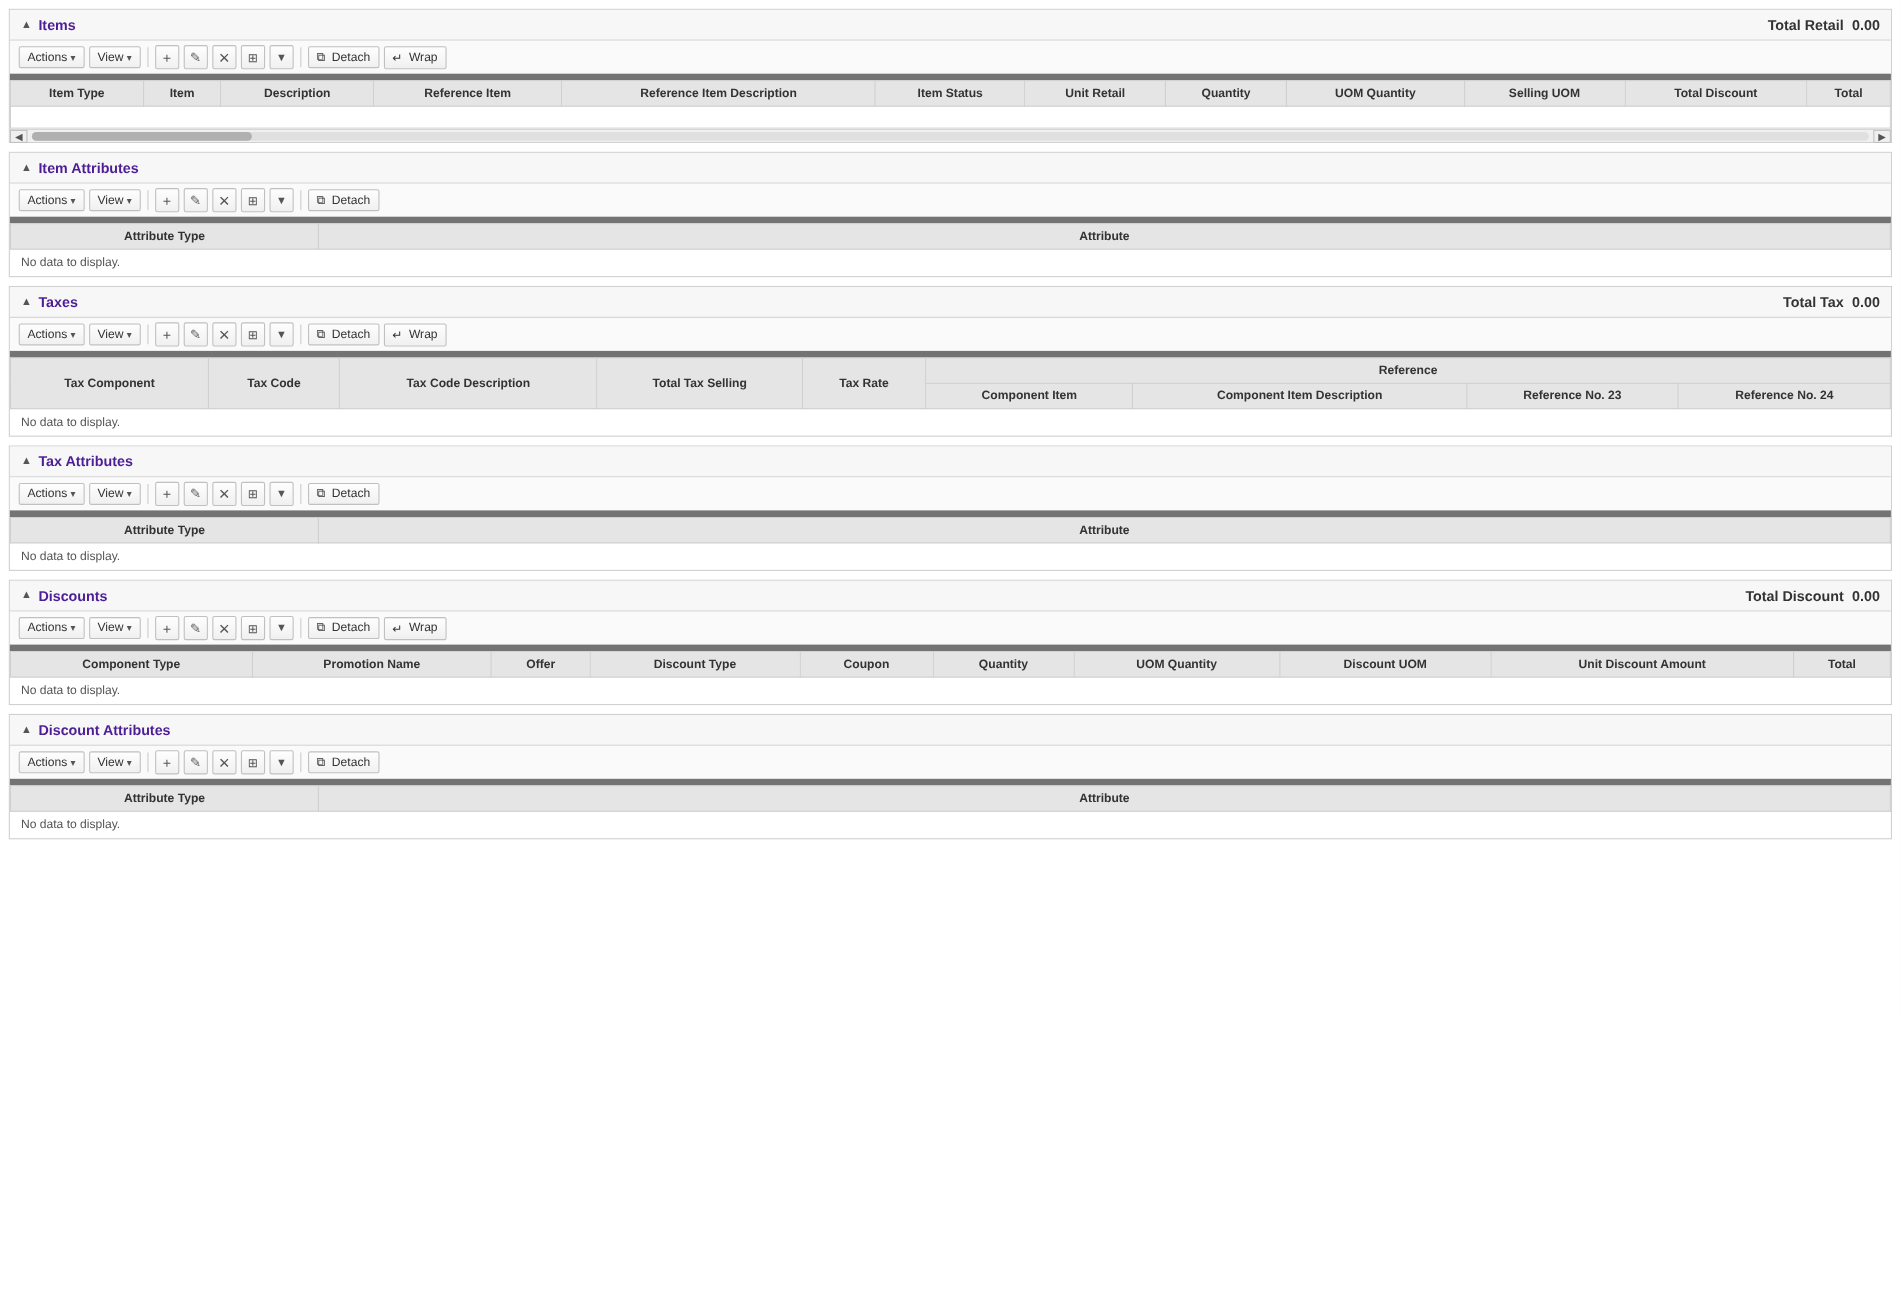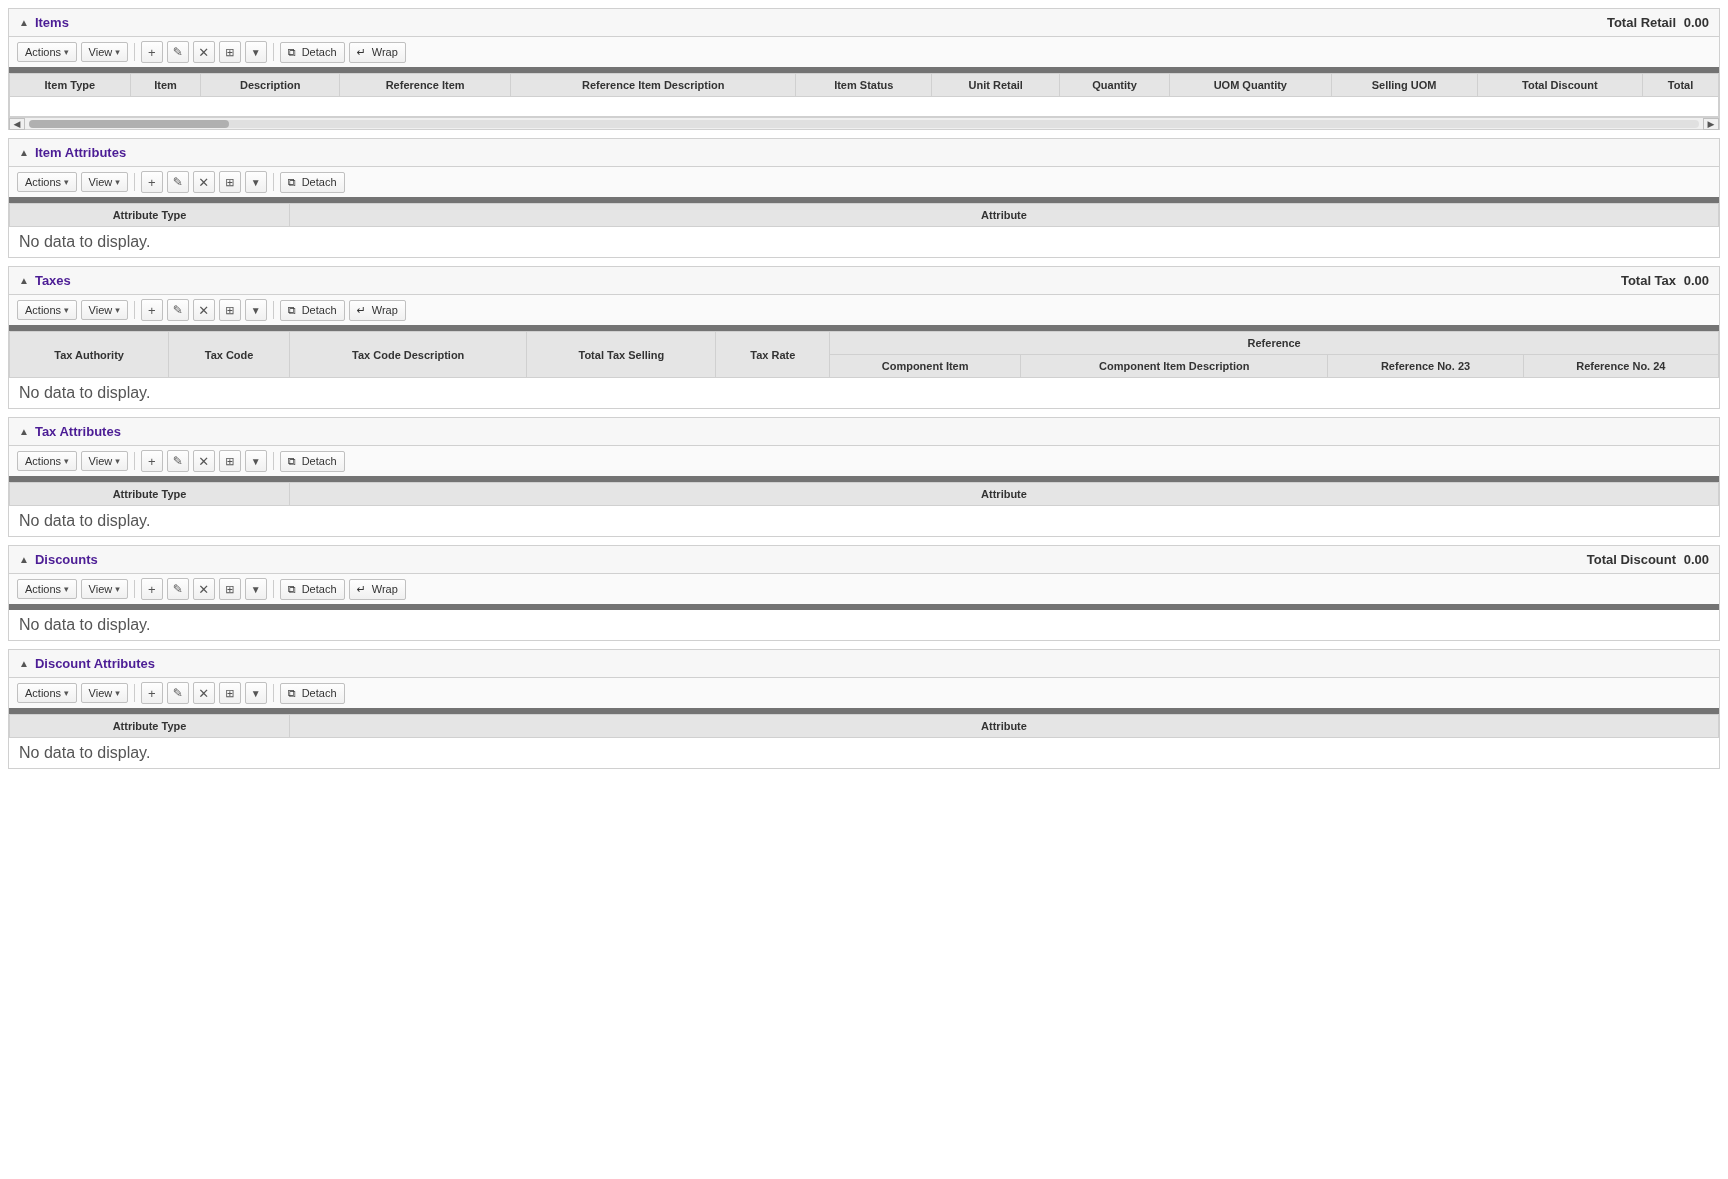--- a/index.html
+++ b/index.html
@@ -106,21 +106,21 @@
       white-space: nowrap;
     }
     .data-table td {
       border: 1px solid #d0d0d0;
       padding: 4px 8px;
       font-size: 11px;
     }
     .no-data {
       padding: 6px 10px;
       color: #555;
-      font-size: 16px;
+      font-size: 11px;
     }
     
     .ref-header {
       text-align: center;
       background: #e8e8e8;
     }
     
     .scroll-area {
       overflow-x: auto;
     }
@@ -307,21 +307,21 @@
         <span>Detach</span>
       </div>
       <div class="toolbar-btn">
         <span style="margin-right:3px; font-size:11px;">↵</span>
         <span>Wrap</span>
       </div>
     </div>
     <table class="data-table">
       <thead>
         <tr>
-          <th rowspan="2">Tax Authority</th>
+          <th rowspan="2">Tax Component</th>
           <th rowspan="2">Tax Code</th>
           <th rowspan="2">Tax Code Description</th>
           <th rowspan="2">Total Tax Selling</th>
           <th rowspan="2">Tax Rate</th>
           <th colspan="4" class="ref-header">Reference</th>
         </tr>
         <tr>
           <th>Component Item</th>
           <th>Component Item Description</th>
           <th>Reference No. 23</th>
@@ -400,55 +400,71 @@
       <div class="toolbar-separator"></div>
       <div class="toolbar-btn">
         <span style="margin-right:3px; font-size:11px;">⧉</span>
         <span>Detach</span>
       </div>
       <div class="toolbar-btn">
         <span style="margin-right:3px; font-size:11px;">↵</span>
         <span>Wrap</span>
       </div>
     </div>
-    <div class="no-data">No data to display.</div>
-  </div>
-
-  <div class="section">
-    <div class="section-header">
-      <div class="section-header-left">
-        <span class="triangle-icon">▲</span>
-        <span class="section-title">Discount Attributes</span>
-      </div>
-    </div>
-    <div class="toolbar">
-      <div class="toolbar-btn">
-        <span>Actions</span>
-        <span class="dropdown-arrow">▾</span>
-      </div>
-      <div class="toolbar-btn">
-        <span>View</span>
-        <span class="dropdown-arrow">▾</span>
-      </div>
-      <div class="toolbar-separator"></div>
-      <div class="icon-btn">+</div>
-      <div class="icon-btn" style="font-size:12px;">✎</div>
-      <div class="icon-btn">✕</div>
-      <div class="icon-btn" style="font-size:11px;">⊞</div>
-      <div class="icon-btn" style="font-size:10px;">▼</div>
-      <div class="toolbar-separator"></div>
-      <div class="toolbar-btn">
-        <span style="margin-right:3px; font-size:11px;">⧉</span>
-        <span>Detach</span>
-      </div>
-    </div>
     <table class="data-table">
       <thead>
         <tr>
-          <th style="width:280px;">Attribute Type</th>
-          <th>Attribute</th>
+          <th>Component Type</th>
+          <th>Promotion Name</th>
+          <th>Offer</th>
+          <th>Discount Type</th>
+          <th>Coupon</th>
+          <th>Quantity</th>
+          <th>UOM Quantity</th>
+          <th>Discount UOM</th>
+          <th>Unit Discount Amount</th>
+          <th>Total</th>
         </tr>
       </thead>
     </table>
     <div class="no-data">No data to display.</div>
   </div>
 
+  <div class="section">
+    <div class="section-header">
+      <div class="section-header-left">
+        <span class="triangle-icon">▲</span>
+        <span class="section-title">Discount Attributes</span>
+      </div>
+    </div>
+    <div class="toolbar">
+      <div class="toolbar-btn">
+        <span>Actions</span>
+        <span class="dropdown-arrow">▾</span>
+      </div>
+      <div class="toolbar-btn">
+        <span>View</span>
+        <span class="dropdown-arrow">▾</span>
+      </div>
+      <div class="toolbar-separator"></div>
+      <div class="icon-btn">+</div>
+      <div class="icon-btn" style="font-size:12px;">✎</div>
+      <div class="icon-btn">✕</div>
+      <div class="icon-btn" style="font-size:11px;">⊞</div>
+      <div class="icon-btn" style="font-size:10px;">▼</div>
+      <div class="toolbar-separator"></div>
+      <div class="toolbar-btn">
+        <span style="margin-right:3px; font-size:11px;">⧉</span>
+        <span>Detach</span>
+      </div>
+    </div>
+    <table class="data-table">
+      <thead>
+        <tr>
+          <th style="width:280px;">Attribute Type</th>
+          <th>Attribute</th>
+        </tr>
+      </thead>
+    </table>
+    <div class="no-data">No data to display.</div>
+  </div>
+
 </div>
 
 </body></html>

